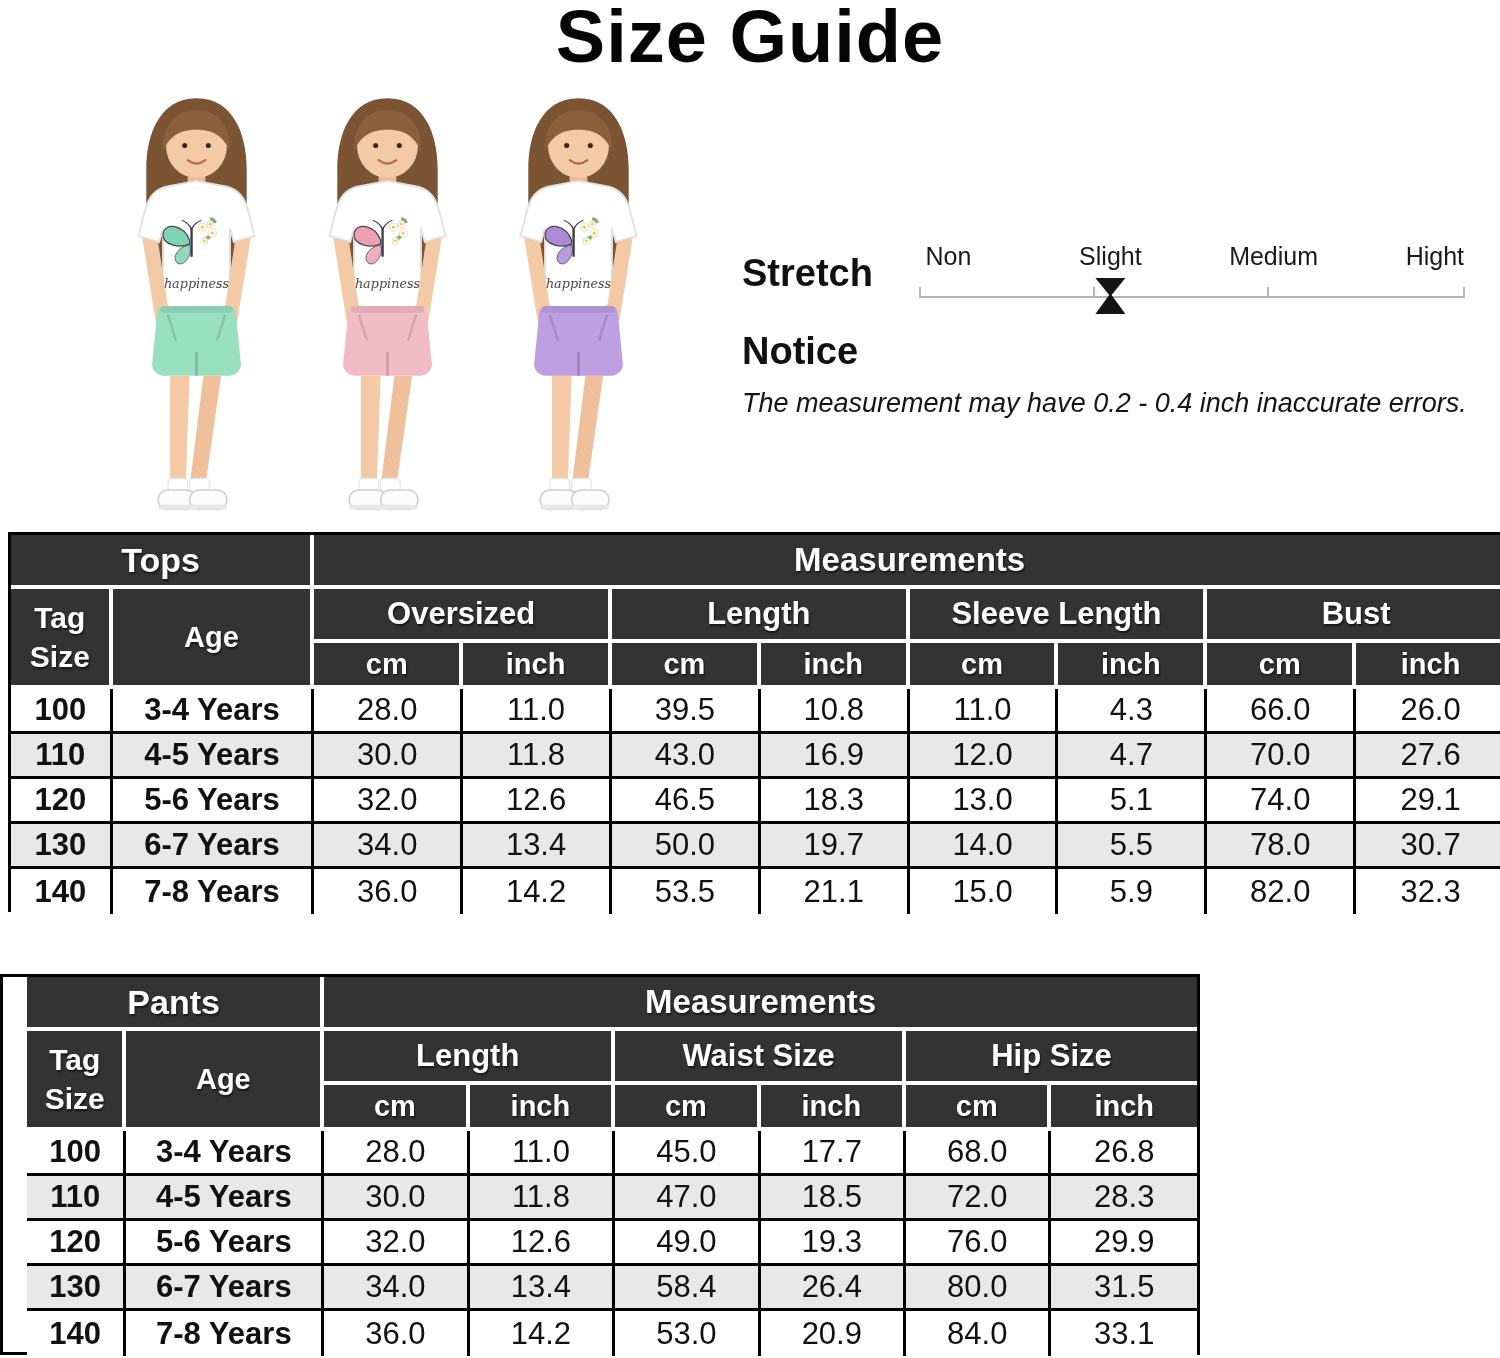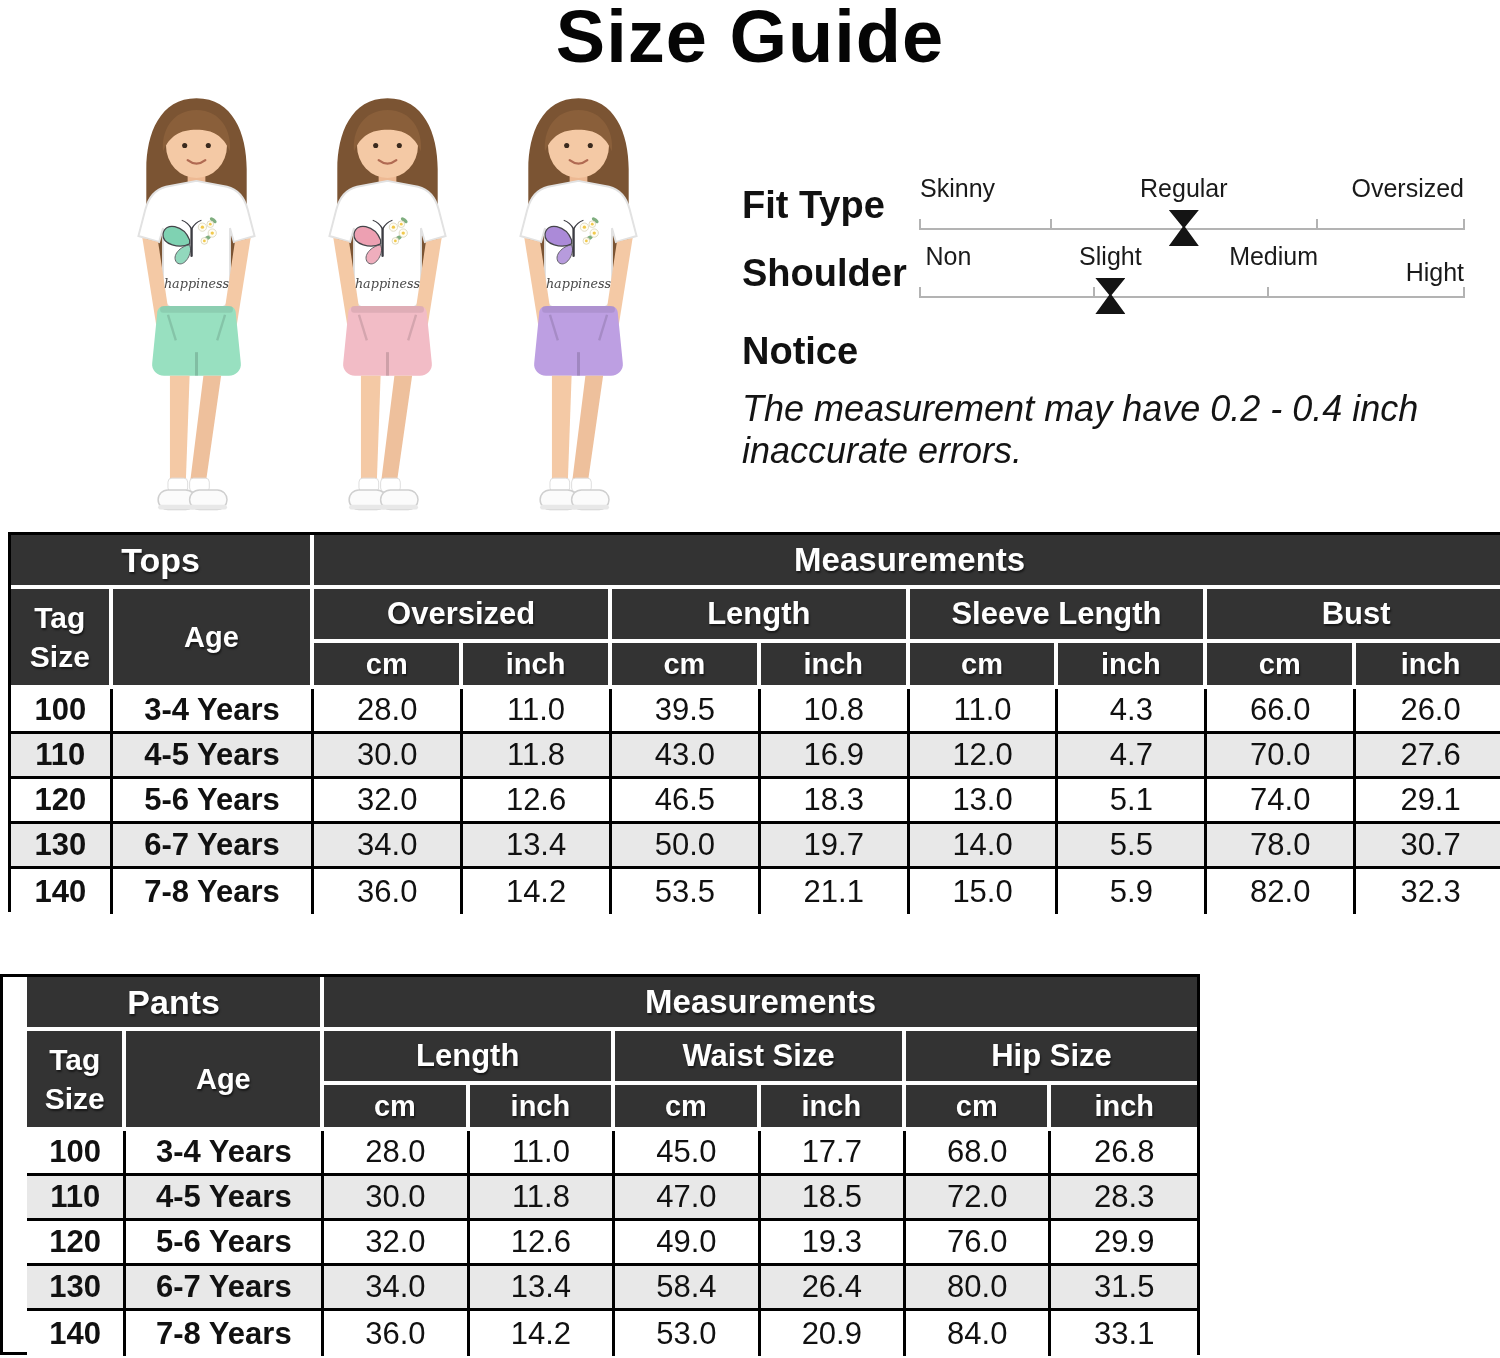--- a/index.html
+++ b/index.html
@@ -37,21 +37,21 @@
   .marker {
     position:absolute; top:38px; width:30px; height:36px; background:var(--marker);
     clip-path:polygon(0 0, 100% 0, 54% 47%, 100% 100%, 0 100%, 46% 47%);
     filter:drop-shadow(0 5px 3px rgba(0,0,0,.4));
   }
   #notice-label {
     position:absolute; left:742px; top:330px; font-size:38px; font-weight:bold; color:#111;
   }
   #notice-text {
     position:absolute; left:742px; top:388px; width:740px;
-    font-size:36px; font-style:italic; color:#141414;
+    font-size:27px; font-style:italic; color:#141414;
   }
   
   .table-wrap { position:absolute; border:3px solid #000; box-sizing:border-box; background:#fff; }
   #tops-wrap  { left:8px; top:532px;  width:1500px; height:380px; }
   #pants-wrap { left:0; top:974px;  width:1200px; height:381px;padding-left:24px; }
   table.size-table {
     width:100%; height:100%; border-collapse:separate; border-spacing:0; table-layout:fixed;
   }
   table.size-table th {
     background:var(--header-bg); color:#fff; font-weight:bold; text-align:center;
@@ -214,44 +214,28 @@
     <path fill="#eec09c" d="M102,308 L120,308 L104,420 L88,420 Z"></path>
     <rect x="66" y="412" width="20" height="14" rx="4" fill="#ffffff" stroke="#ddd"></rect>
     <rect x="88" y="412" width="20" height="14" rx="4" fill="#ffffff" stroke="#ddd"></rect>
     <rect x="56" y="424" width="38" height="20" rx="10" fill="#fbfbfb" stroke="#cfcfcf" stroke-width="1.5"></rect>
     <rect x="88" y="424" width="38" height="20" rx="10" fill="#fbfbfb" stroke="#cfcfcf" stroke-width="1.5"></rect>
     <rect x="56" y="439" width="38" height="5" rx="2.5" fill="#e8e8e8"></rect>
     <rect x="88" y="439" width="38" height="5" rx="2.5" fill="#e8e8e8"></rect>
   </svg>
     </div>
 
-  <div class="fit-row" id="fit-type-row">
-    <div class="row-label">Fit Type</div>
-    <div class="slider" id="fit-type-slider">
-        <span class="opt" style="left: 0%; transform: none;">Skinny</span>
-        <span class="opt" style="left: 48.5%; transform: translateX(-50%);">Regular</span>
-        <span class="opt" style="left: 100%; transform: translateX(-100%);">Oversized</span>
-        <div class="track">
-          <div class="tick" style="left: 0%;"></div>
-          <div class="tick" style="left: 24%;"></div>
-          <div class="tick" style="left: 48.5%;"></div>
-          <div class="tick" style="left: 73%;"></div>
-          <div class="tick" style="left: 100%;"></div>
-        </div>
-        <div class="marker" style="left: calc(48.5% - 15px);"></div>
-      </div>
-  </div>
 
   <div class="fit-row" id="stretch-row">
-    <div class="row-label">Shoulder</div>
+    <div class="row-label">Stretch</div>
     <div class="slider" id="stretch-slider">
         <span class="opt" style="left: 1%; transform: none;">Non</span>
         <span class="opt" style="left: 35%; transform: translateX(-50%);">Slight</span>
         <span class="opt" style="left: 65%; transform: translateX(-50%);">Medium</span>
-        <span class="opt" style="left: 100%; transform: translateX(-100%); margin-top: 16px;">Hight</span>
+        <span class="opt" style="left: 100%; transform: translateX(-100%);">Hight</span>
         <div class="track">
           <div class="tick" style="left: 0%;"></div>
           <div class="tick" style="left: 32%;"></div>
           <div class="tick" style="left: 64%;"></div>
           <div class="tick" style="left: 100%;"></div>
         </div>
         <div class="marker" style="left: calc(35% - 15px);"></div>
       </div>
   </div>
 

